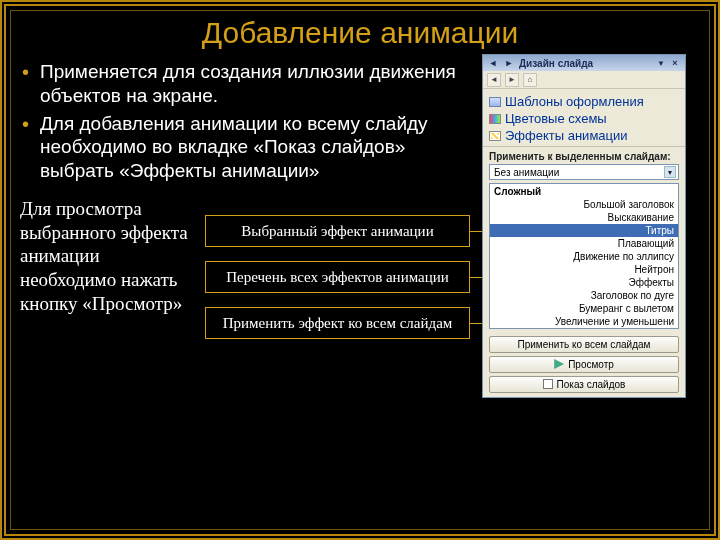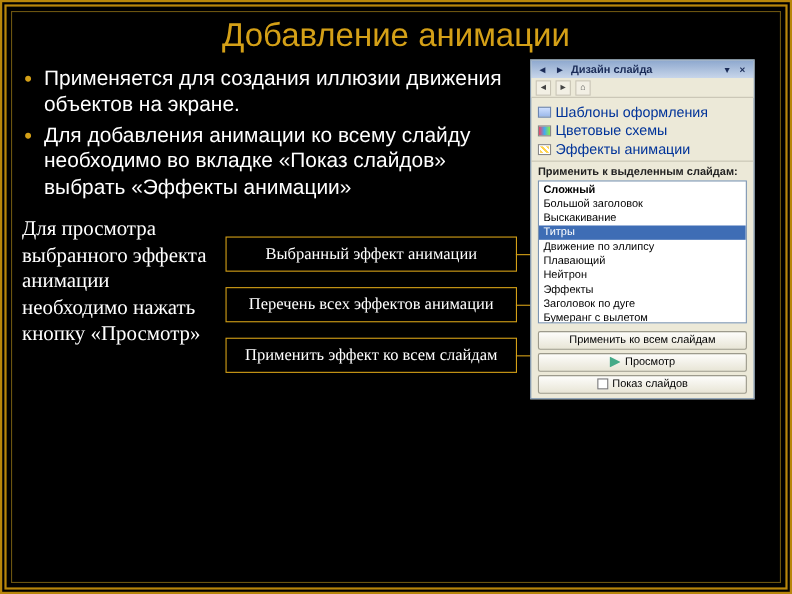--- a/index.html
+++ b/index.html
@@ -119,24 +119,24 @@
   .dropdown {
     margin: 0 6px 3px 6px;
     background: #fff; border: 1px solid #7a93b0;
     height: 16px; display: flex; align-items: center; justify-content: space-between;
     padding: 0 2px 0 4px; font-size: 10px;
   }
   .dropdown .dd-arrow { width: 12px; height: 12px; background: #d9e4f2; border: 1px solid #9bb; display:inline-flex;align-items:center;justify-content:center; font-size:7px; color:#224; }
   .effects-list {
     margin: 0 6px 4px 6px;
     background: #fff; border: 1px solid #7a93b0;
-    height: 130px; overflow: hidden;
+    height: 146px; overflow: hidden;
   }
   .group-label { font-weight: bold; font-size: 10px; padding: 2px 4px 1px 4px; color:#000; }
-  .item { font-size: 10px; padding: 1px 4px; color:#000; white-space: nowrap; overflow: hidden; text-overflow: clip; }
+  .item { font-size: 10px; padding: 1px 4px; color:#000; white-space: nowrap; overflow: hidden; text-overflow: clip; text-align: right; }
   .item.selected { background: #3e6db5; color: #fff; }
   .pane-bottom { padding: 3px 6px 4px 6px; display:flex; flex-direction:column; gap:3px; }
   .btn {
     background: linear-gradient(#fdfdfb,#e8e5d6);
     border: 1px solid #9c9a8c;
     border-radius: 2px;
     font-size: 10px; padding: 2px 4px; text-align: center;
     display:flex; align-items:flex-start; justify-content:center; gap:4px;
     color:#000;
   }
@@ -199,27 +199,31 @@
           <div class="pane-link">
             <span class="ico ico-colors"></span>
             <span>Цветовые схемы</span>
           </div>
           <div class="pane-link">
             <span class="ico ico-effects"></span>
             <span>Эффекты анимации</span>
           </div>
         </div>
         <div class="pane-label">Применить к выделенным слайдам:</div>
+        <div class="dropdown">
+          <span>Без анимации</span>
+          <span class="dd-arrow">▼</span>
+        </div>
         <div class="effects-list">
           <div class="group-label">Сложный</div>
           <div class="item">Большой заголовок</div>
           <div class="item">Выскакивание</div>
           <div class="item selected">Титры</div>
+          <div class="item">Плавающий</div>
           <div class="item">Движение по эллипсу</div>
-          <div class="item">Плавающий</div>
           <div class="item">Нейтрон</div>
           <div class="item">Эффекты</div>
           <div class="item">Заголовок по дуге</div>
           <div class="item">Бумеранг с вылетом</div>
           <div class="item">Увеличение и уменьшени</div>
         </div>
         <div class="pane-bottom">
           <div class="btn">
             <span>Применить ко всем слайдам</span>
           </div>

